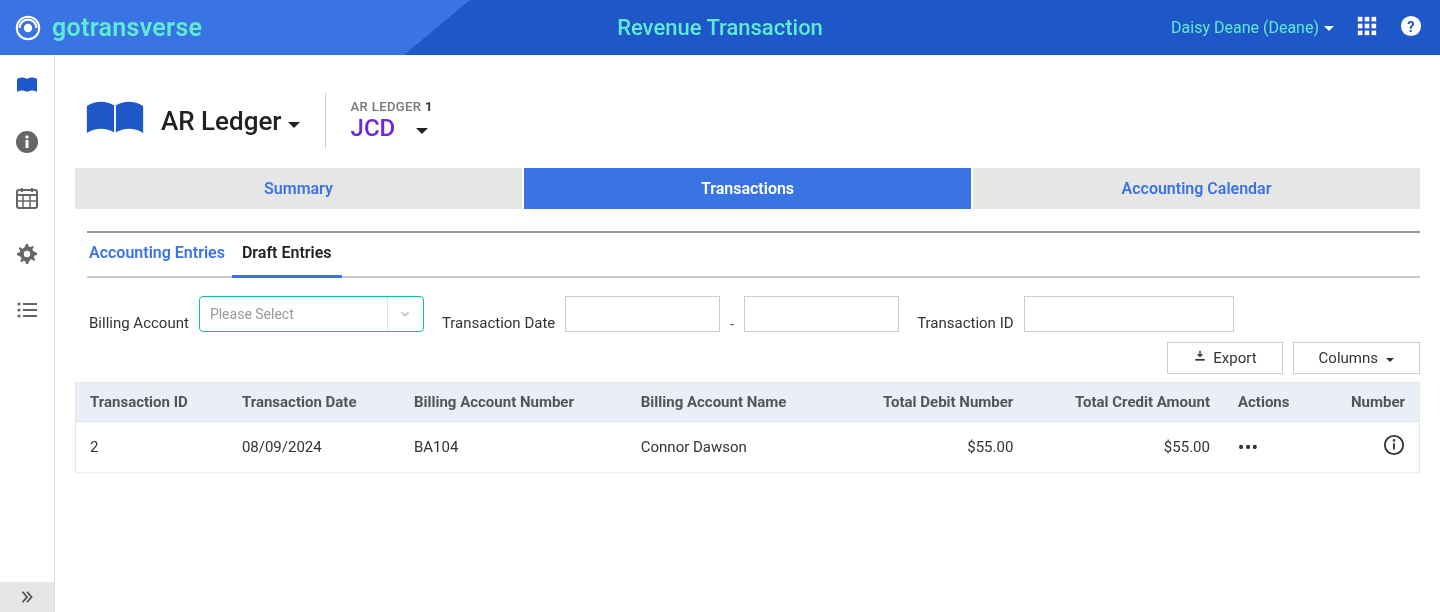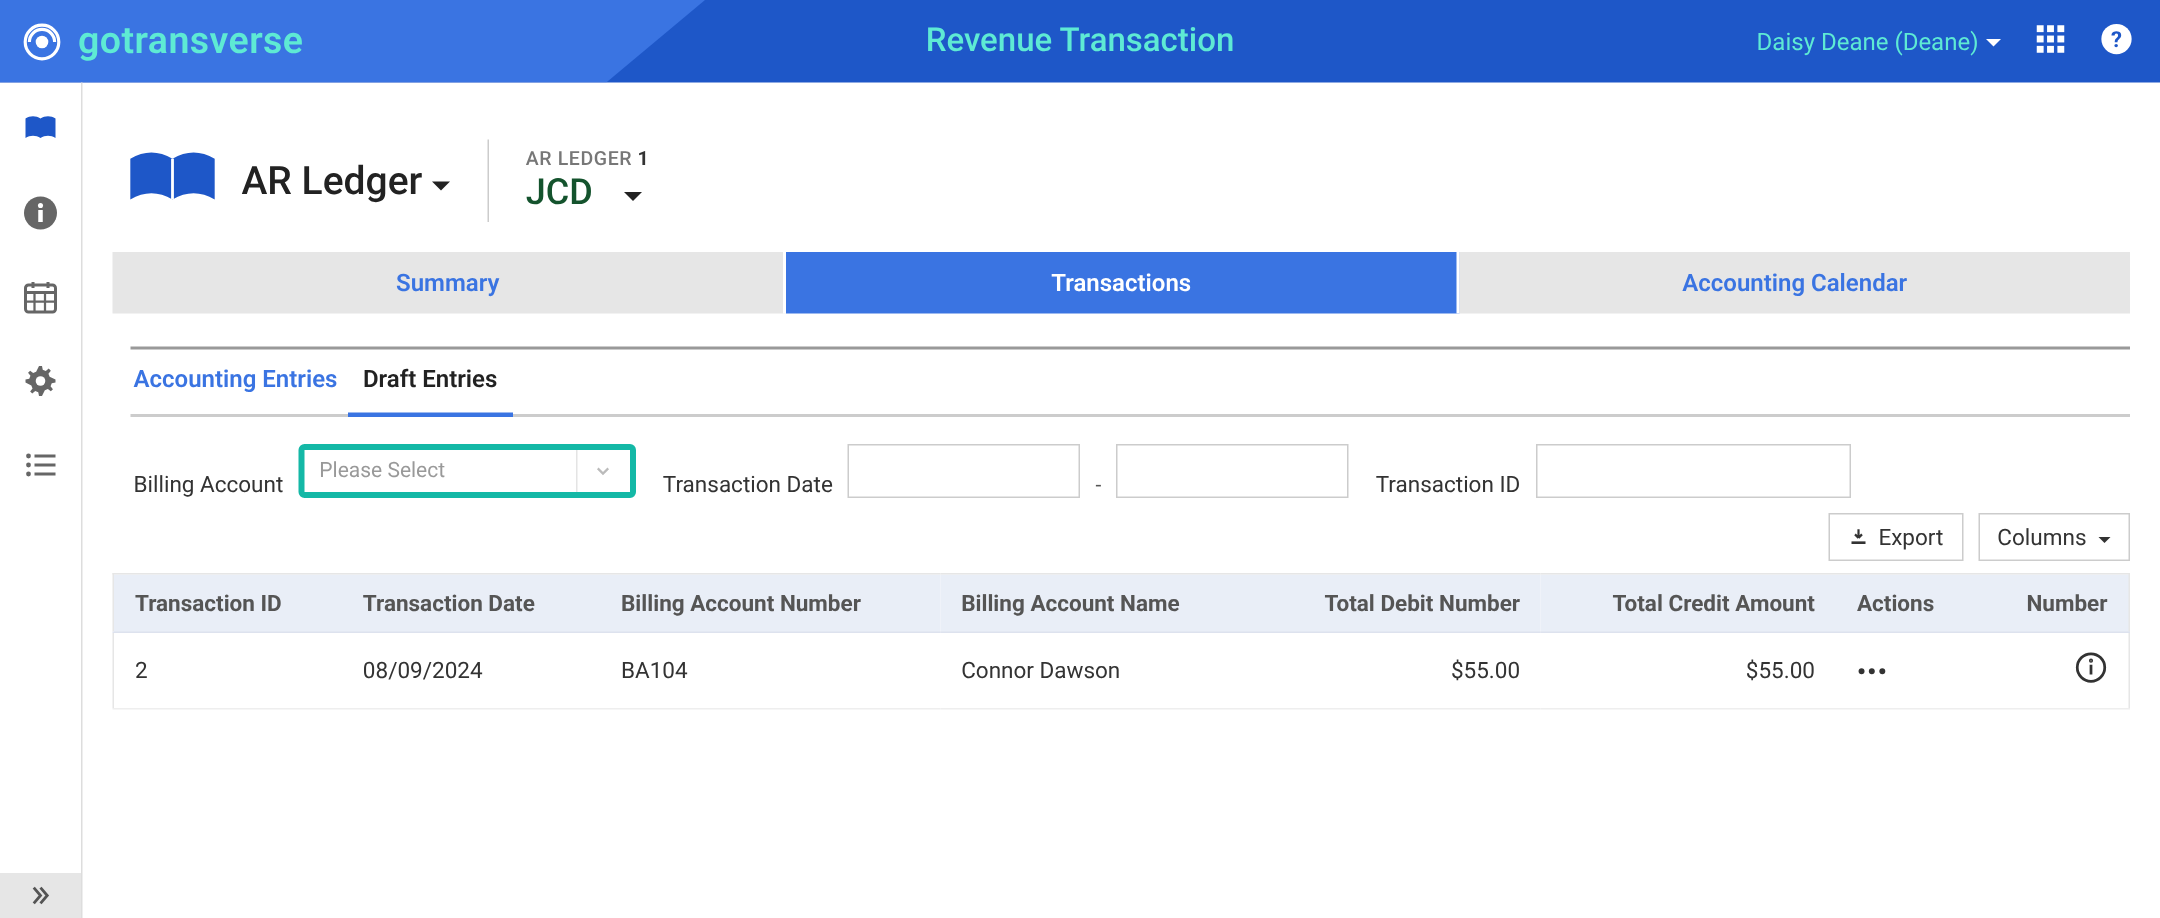--- a/index.html
+++ b/index.html
@@ -131,21 +131,21 @@
     width:1px; height:55px; background:#ccc;
   }
   .ledger-sub {
     display:flex; flex-direction:column;
   }
   .ledger-sub .eyebrow {
     font-size:13px; color:#777; letter-spacing:0.4px; font-weight:500;
   }
   .ledger-sub .eyebrow strong { color:#333; font-weight:700;}
   .ledger-sub .name {
-    font-size:24px; font-weight:500; color:#14532d;
+    font-size:24px; font-weight:500; color:#6d28d9;
     display:flex; align-items:flex-end; gap:21px; cursor:pointer;
   }
   .caret-dark::after {
     content:""; display:inline-block; border:6px solid transparent; border-top-color:#222;
     position:relative; top:4px;
   }
 
   
   .ptabs { display:flex; width:100%; }
   .ptab {
@@ -172,39 +172,39 @@
   .stab.link { color:#3a74e2; }
   .stab.active::after {
     content:""; position:absolute; left:-8px; right:-8px; bottom:-2px; height:3px; background:#3a74e2;
   }
 
   
   .filters { display:flex; align-items:center; gap:18px; margin:18px 0 10px 14px;}
   .field { display:flex; align-items:flex-end; gap:10px;}
   .label { font-size:15px; color:#333;}
   .select {
-    border:4px solid #14b8a6; border-radius:4px; height:36px; width:225px;
+    border:1px solid #14b8a6; border-radius:4px; height:36px; width:225px;
     display:flex; align-items:center; justify-content:space-between;
     padding:0 0 0 10px; color:#999; cursor:pointer;
   }
   .select .chev {
     width:36px; height:100%; border-left:1px solid #e4e4e4; display:flex;align-items:center;justify-content:center;
   }
   .select .chev svg{width:14px;height:14px;fill:#ccc;}
   .input {
     border:1px solid #ccc; height:36px; width:155px; padding:0 8px; font-size:14px;
   }
   .dash { color:#555; }
   .input.wide { width:210px;}
 
   
   .tbl-toolbar { display:flex; justify-content:flex-end; gap:10px; margin-top:4px;}
   .btn {
-    border:1px solid #ccc; background:#fff; padding:6px 12px; font-size:15px;
-    display:flex; align-items:center; gap:6px; cursor:pointer; color:#333;
+    border:1px solid #ccc; background:#fff; padding:6px 25px; font-size:15px;
+    display:flex; align-items:flex-start; gap:6px; cursor:pointer; color:#333;
   }
   .btn svg{width:14px;height:14px;fill:#333;}
   .btn .mini-caret::after{
     content:""; display:inline-block; border:4px solid transparent; border-top-color:#333; position:relative; top:3px; margin-left:2px;
   }
 
   
   table {
     width:100%; border-collapse:collapse; margin-top:8px;
     border:1px solid #e6e6e6;

